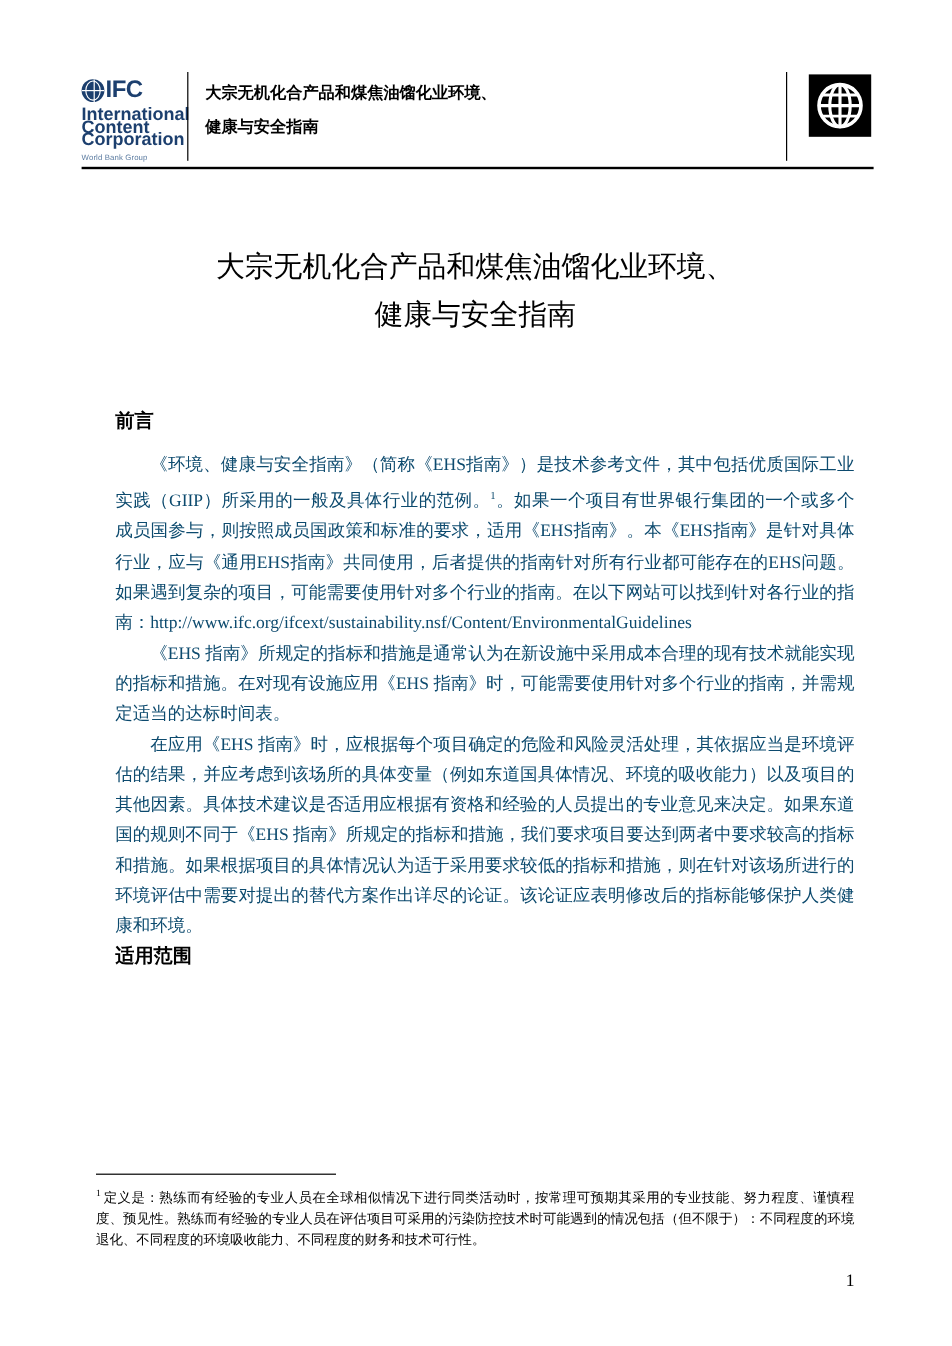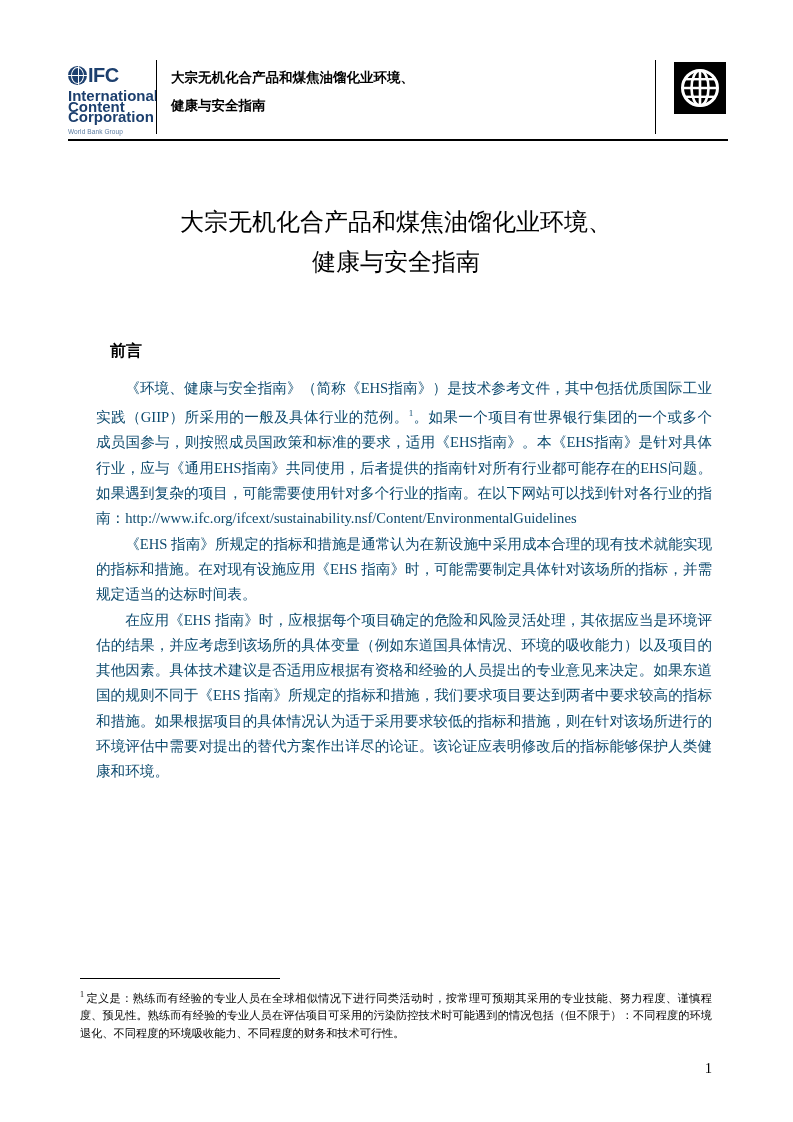--- a/index.html
+++ b/index.html
@@ -182,21 +182,21 @@
     left: 96px;
     top: 340px;
     width: 616px;
   }
 
   h2.section {
     font-family: "DejaVu Sans", "Liberation Sans", sans-serif;
     font-weight: bold;
     font-size: 16px;
     line-height: 22px;
-    margin: 0 0 14px 14px;
+    margin: 0 0 14px 0;
     color: #000000;
   }
   .section-scope { margin-top: 34px; }
 
   p.para {
     margin: 0;
     font-family: "Liberation Serif", "DejaVu Serif", serif;
     font-size: 14.6px;
     line-height: 25.3px;
     text-align: justify;
@@ -300,24 +300,25 @@
     <div>大宗无机化合产品和煤焦油馏化业环境、</div>
     <div>健康与安全指南</div>
   </div>
 
   <div class="content">
 
     <h2 class="section">前言</h2>
 
     <p class="para"><span>《环境、健康与安全指南》（简称《EHS指南》）是技术参考文件，其中包括优质国际工业实践（GIIP）所采用的一般及具体行业的范例。</span><sup class="fnref">1</sup><span>。如果一个项目有世界银行集团的一个或多个成员国参与，则按照成员国政策和标准的要求，适用《EHS指南》。本《EHS指南》是针对具体行业，应与《通用EHS指南》共同使用，后者提供的指南针对所有行业都可能存在的EHS问题。如果遇到复杂的项目，可能需要使用针对多个行业的指南。在以下网站可以找到针对各行业的指南：</span><span>http://www.ifc.org/ifcext/sustainability.nsf/Content/EnvironmentalGuidelines</span></p>
 
-    <p class="para">《EHS 指南》所规定的指标和措施是通常认为在新设施中采用成本合理的现有技术就能实现的指标和措施。在对现有设施应用《EHS 指南》时，可能需要制定具体针对该场所的指标，并需规定适当的达标时间表。</p>
+    <p class="para">《EHS 指南》所规定的指标和措施是通常认为在新设施中采用成本合理的现有技术就能实现的指标和措施。在对现有设施应用《EHS 指南》时，可能需要使用针对多个行业的指南，并需规定适当的达标时间表。</p>
 
     <p class="para">在应用《EHS 指南》时，应根据每个项目确定的危险和风险灵活处理，其依据应当是环境评估的结果，并应考虑到该场所的具体变量（例如东道国具体情况、环境的吸收能力）以及项目的其他因素。具体技术建议是否适用应根据有资格和经验的人员提出的专业意见来决定。如果东道国的规则不同于《EHS 指南》所规定的指标和措施，我们要求项目要达到两者中要求较高的指标和措施。如果根据项目的具体情况认为适于采用要求较低的指标和措施，则在针对该场所进行的环境评估中需要对提出的替代方案作出详尽的论证。该论证应表明修改后的指标能够保护人类健康和环境。</p>
 
+    <h2 class="section section-scope">适用范围</h2>
 
 
   </div>
 
   <div class="footnote-rule"></div>
   <div class="footnote"><sup>1</sup><span>定义是：熟练而有经验的专业人员在全球相似情况下进行同类活动时，按常理可预期其采用的专业技能、努力程度、谨慎程度、预见性。熟练而有经验的专业人员在评估项目可采用的污染防控技术时可能遇到的情况包括（但不限于）：不同程度的环境退化、不同程度的环境吸收能力、不同程度的财务和技术可行性。</span></div>
 
   <div class="page-number">1</div>
 
 </div>

